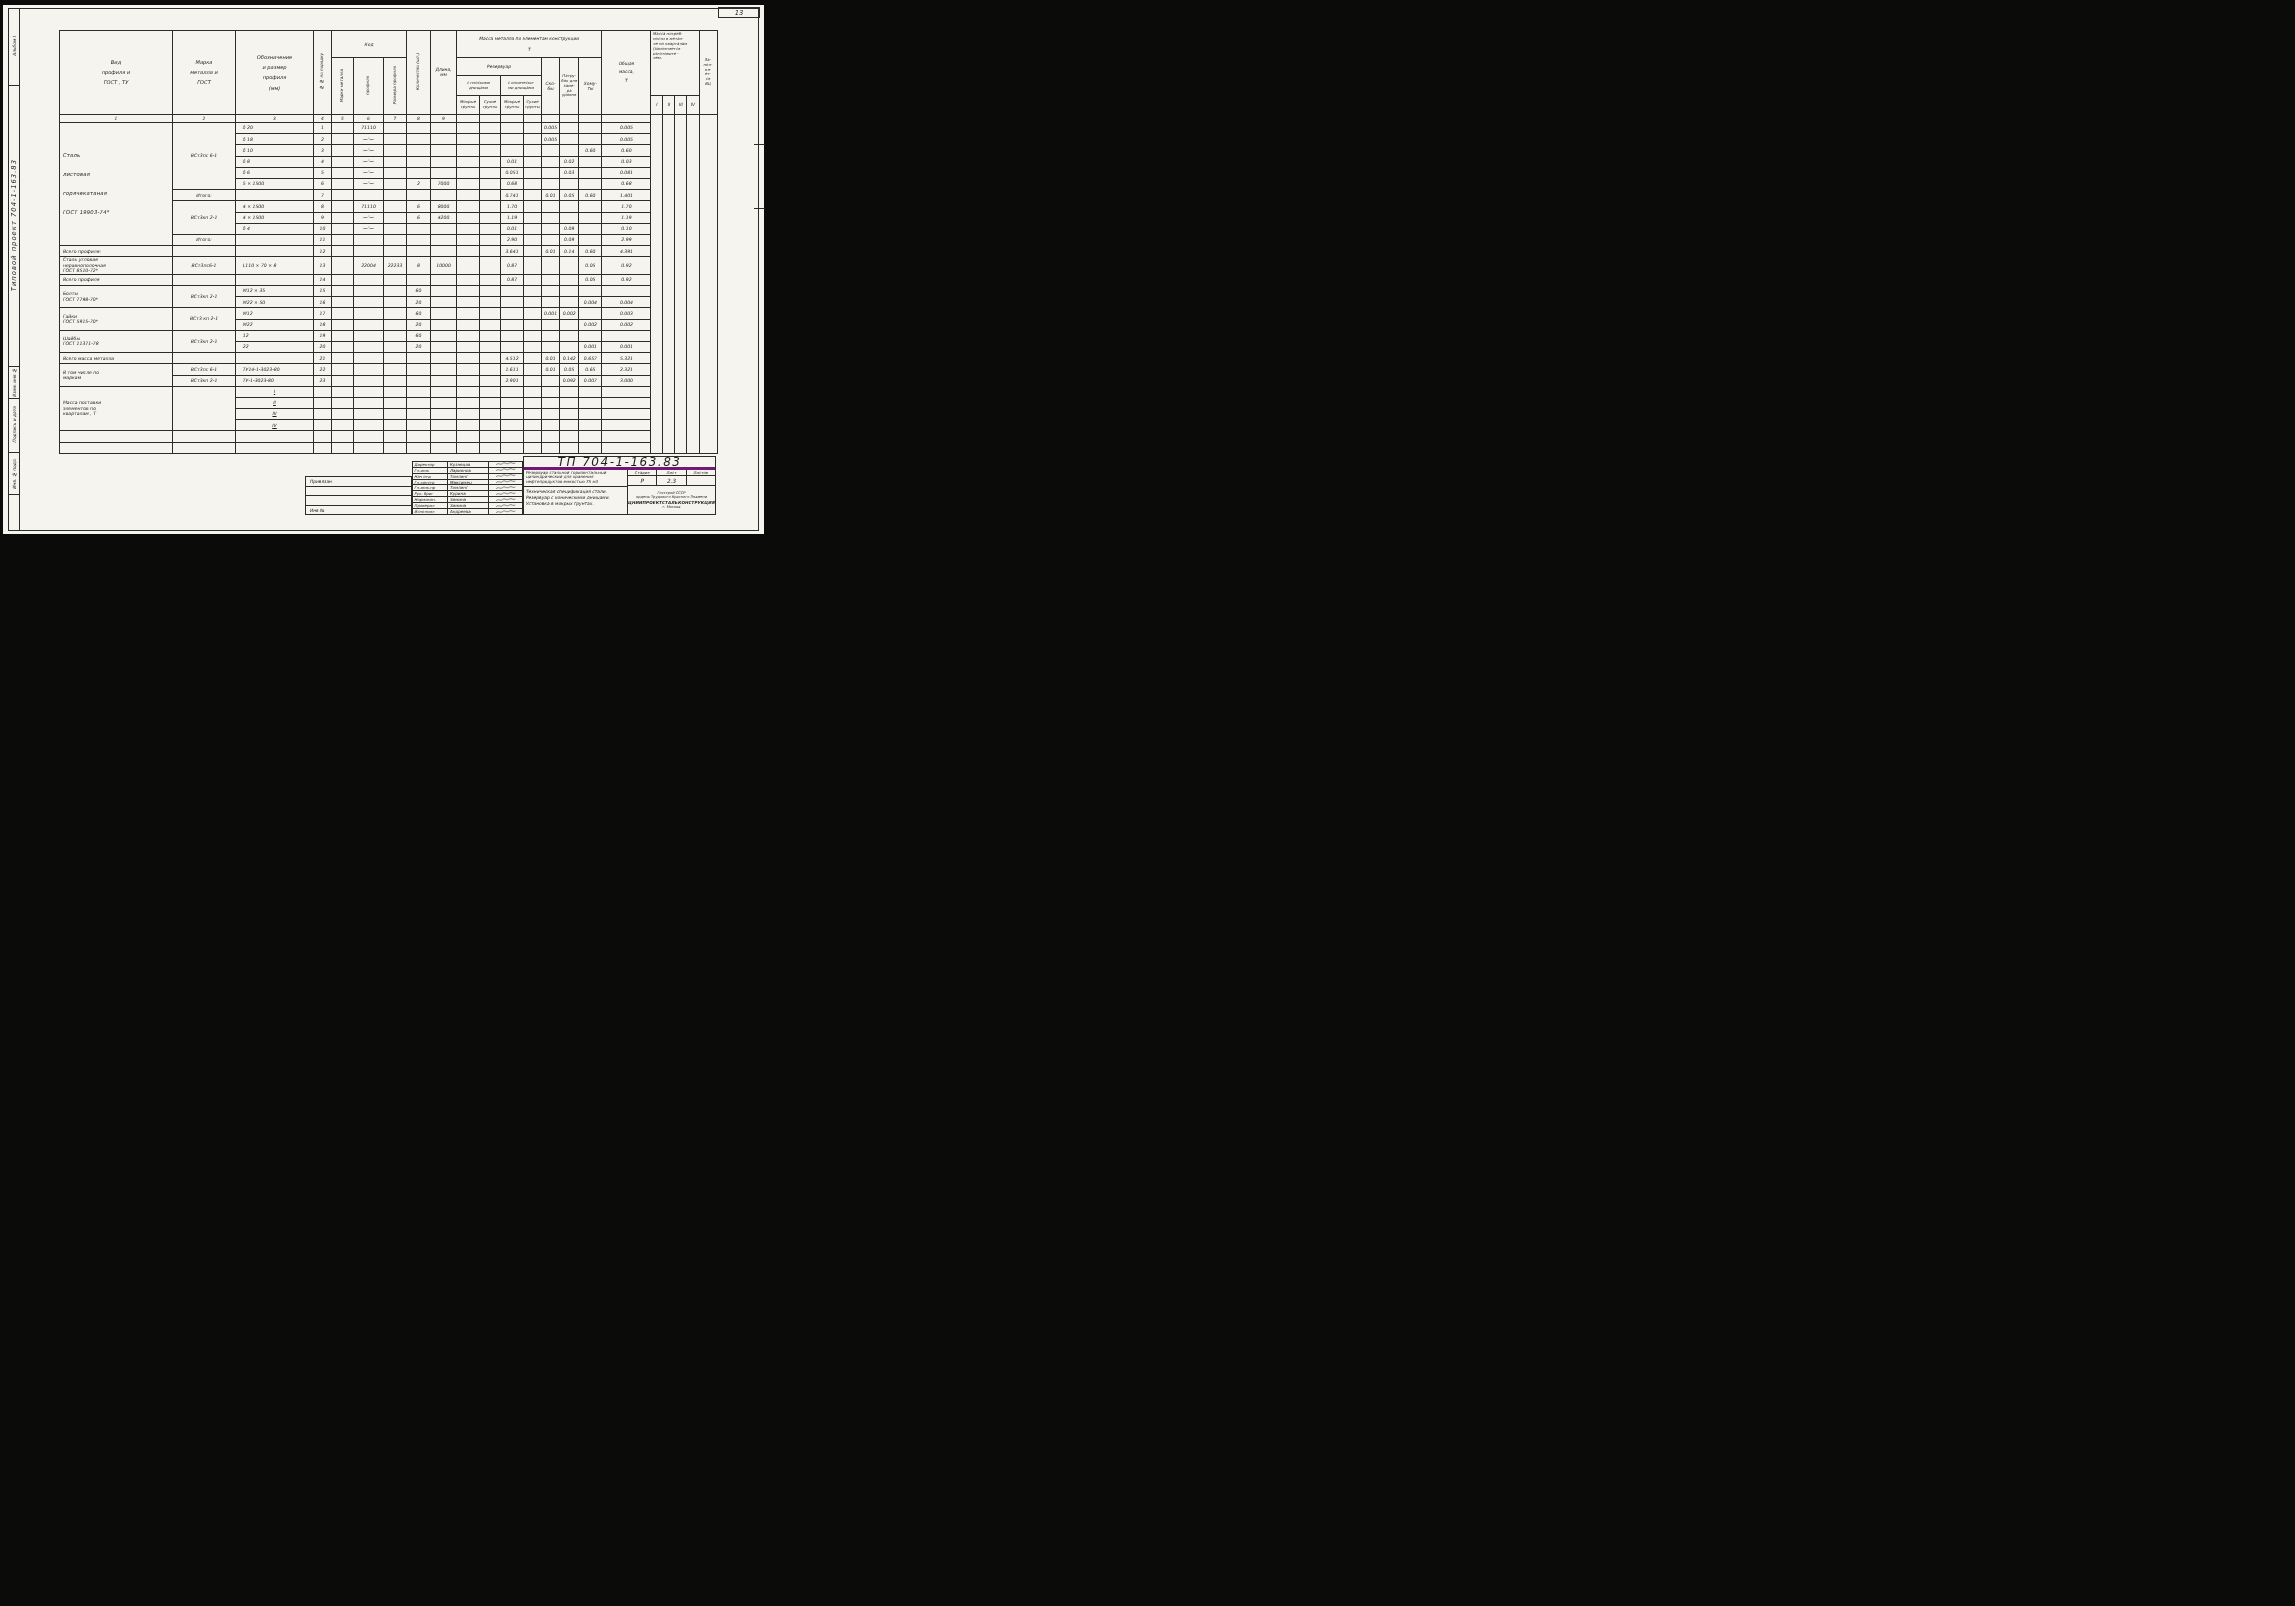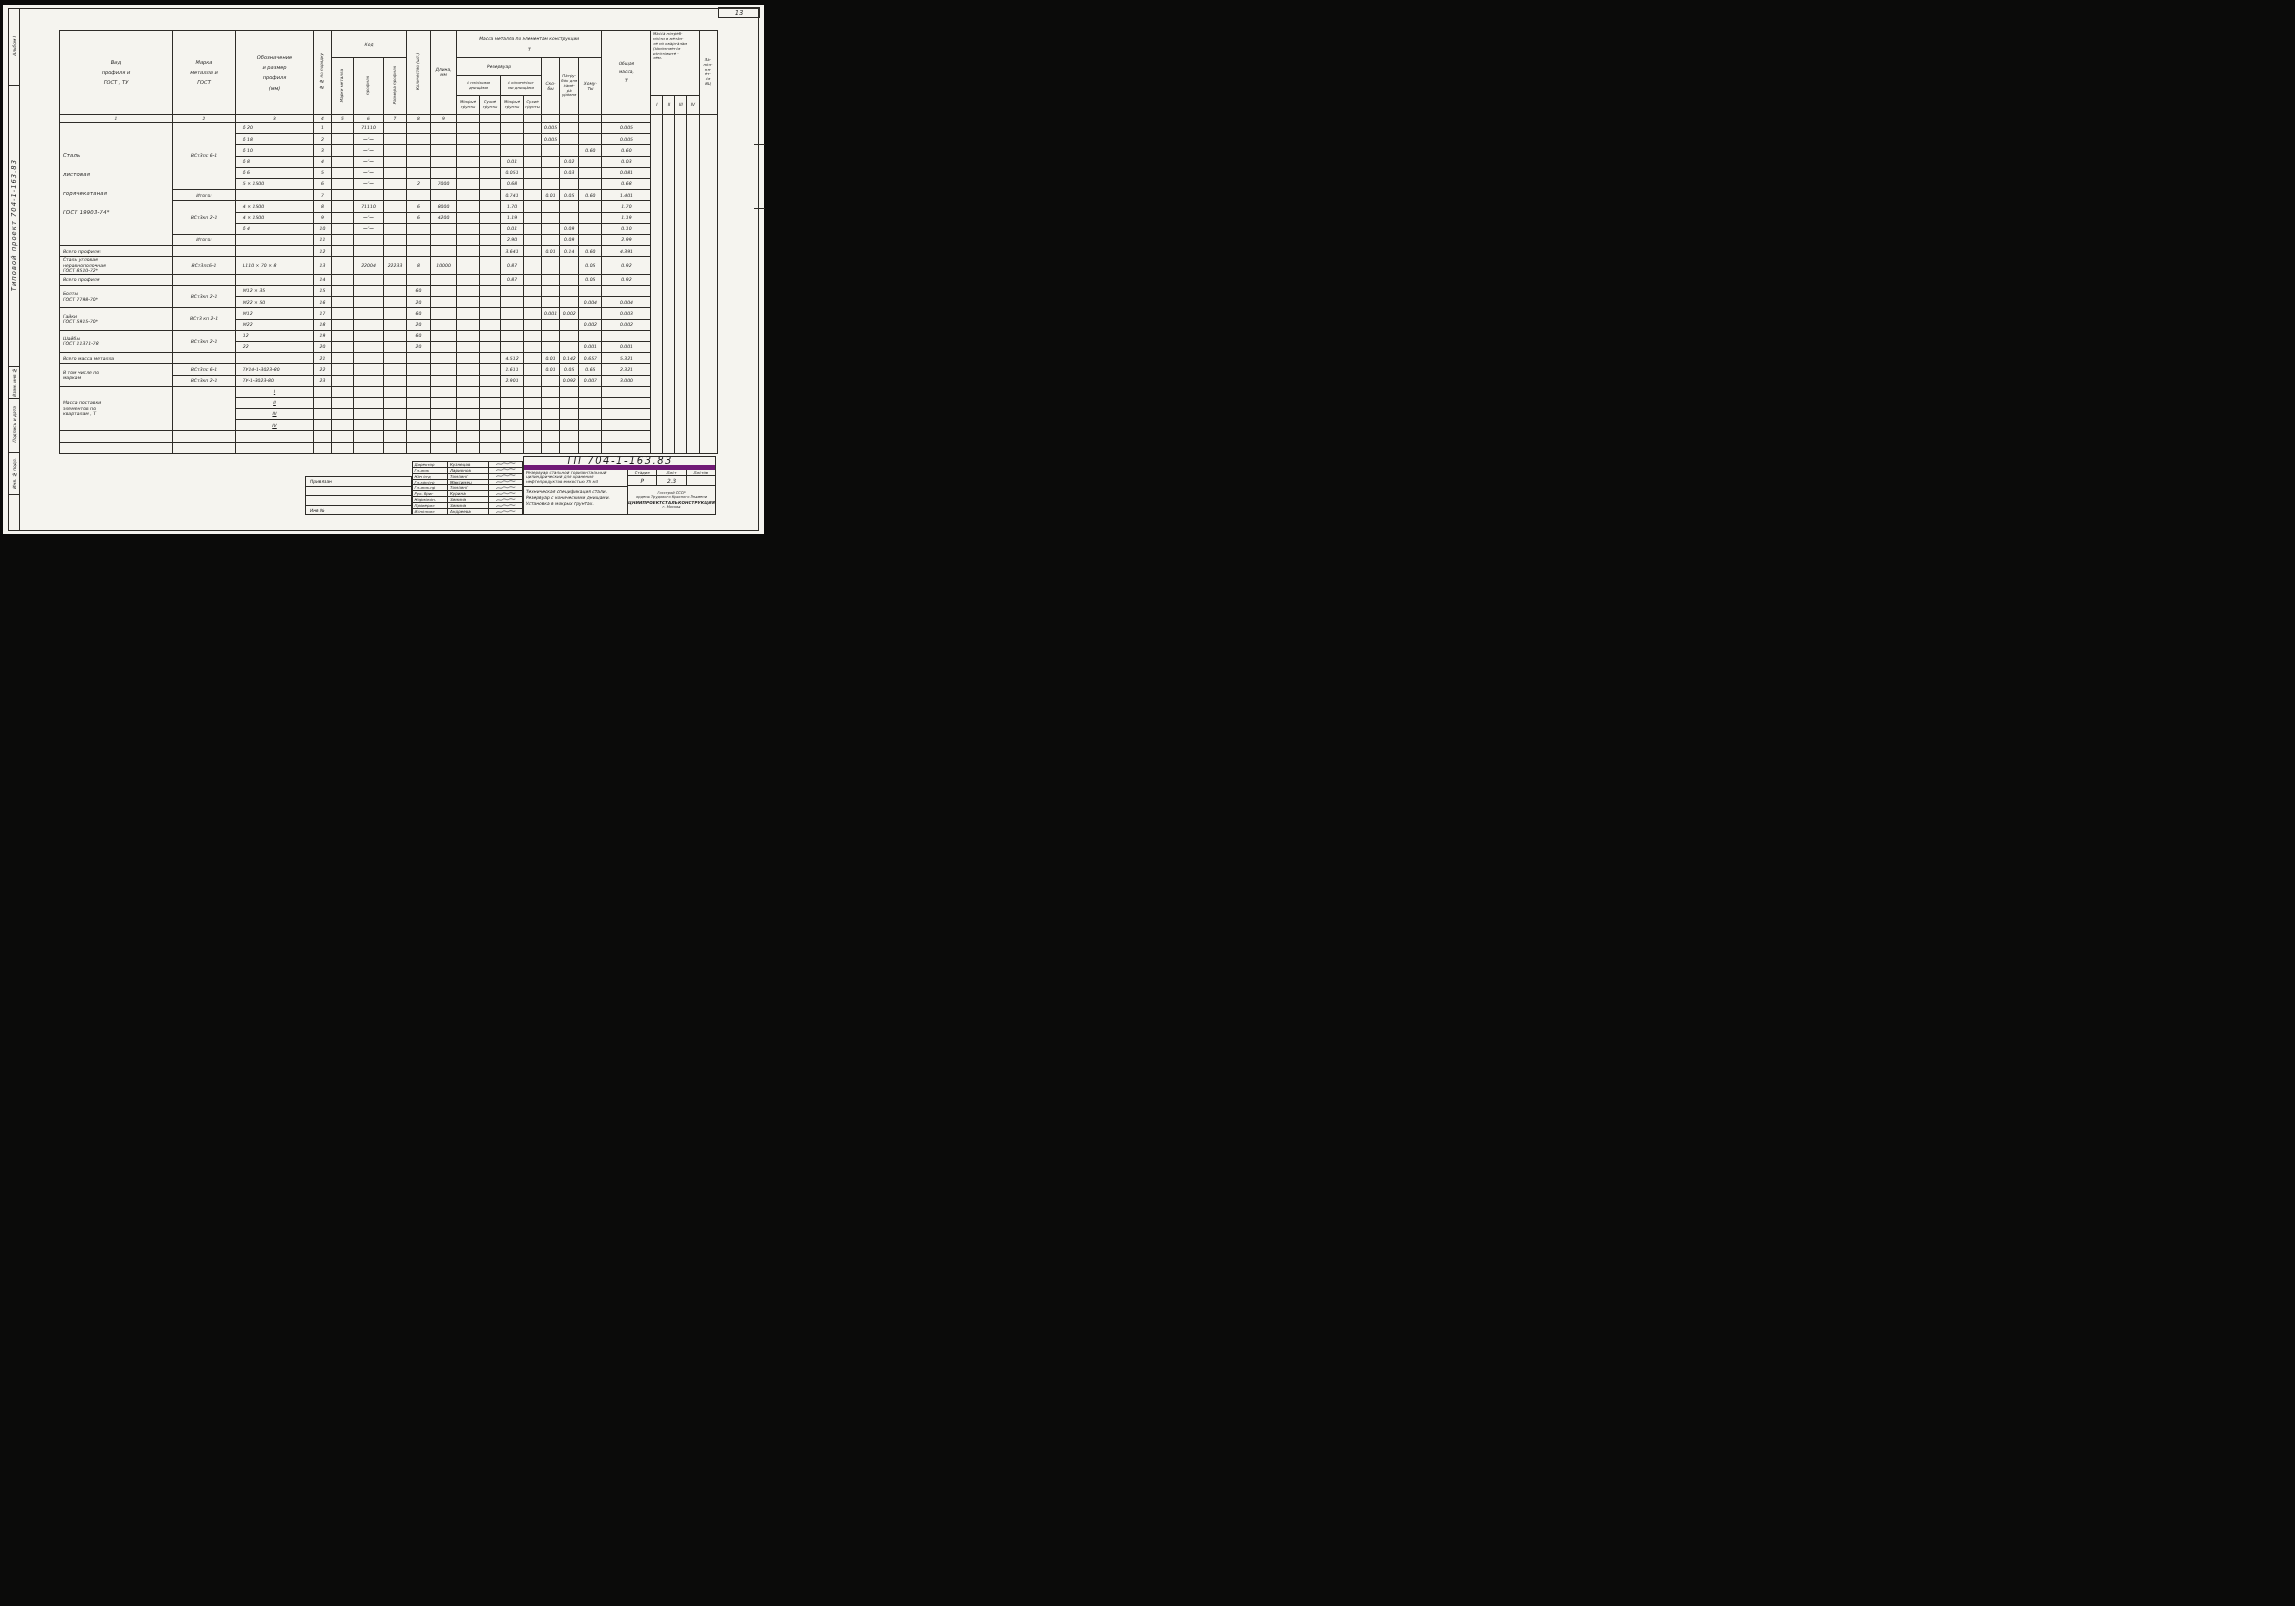--- a/index.html
+++ b/index.html
@@ -45,22 +45,22 @@
   .priv-row{flex:1;border-bottom:0.5px solid #2e2c28;display:flex;align-items:center;padding-left:3.9px;font-size:4.4px}
   .priv-row:last-child{border-bottom:none}
   .sig-table{position:absolute;left:107px;top:4.9px;width:111px;height:54px;border:1px solid #2e2c28;
              display:flex;flex-direction:column}
   .sig-row{flex:1;display:flex;border-bottom:0.5px solid #2e2c28;min-height:0}
   .sig-row:last-child{border-bottom:none}
   .sig-role{width:35px;border-right:0.5px solid #2e2c28;font-size:3.9px;display:flex;align-items:center;padding-left:1.5px;overflow:hidden}
   .sig-name{width:41px;border-right:0.5px solid #2e2c28;font-size:4.1px;display:flex;align-items:center;padding-left:1.9px;overflow:hidden}
   .sig-sign{flex:1;display:flex;align-items:center;justify-content:center;overflow:hidden}
   .title-right{position:absolute;left:218px;top:0;width:193px;height:59px;border:1px solid #2e2c28;background:transparent}
-  .doc-num{height:12.6px;border-bottom:5px solid #701a75;display:flex;align-items:center;justify-content:center;
-           font-size:10px;letter-spacing:1.5px}
+  .doc-num{height:12.6px;border-bottom:3px solid #701a75;display:flex;align-items:center;justify-content:center;
+           font-size:12px;letter-spacing:1.5px}
   .tr-body{display:flex;height:45px}
   .desc-col{width:110px;border-right:1px solid #2e2c28;display:flex;flex-direction:column}
   .desc1{height:17.5px;border-bottom:1px solid #2e2c28;font-size:4.1px;padding:1px 1.9px;text-align:left;line-height:1.15;overflow:hidden}
   .desc2{flex:1;font-size:4.4px;padding:1.9px 1.9px;text-align:left;line-height:1.35;white-space:pre-line;overflow:hidden}
   .meta-col{flex:1;display:flex;flex-direction:column}
   .stage-row{display:flex;height:6.8px;border-bottom:0.5px solid #2e2c28}
   .stage-row.vals{height:9.7px}
   .stage-cell{flex:1;border-right:0.5px solid #2e2c28;display:flex;align-items:center;justify-content:center;font-size:3.9px;overflow:hidden}
   .stage-cell:last-child{border-right:none}
   .stage-row.vals .stage-cell{font-size:5.8px}

